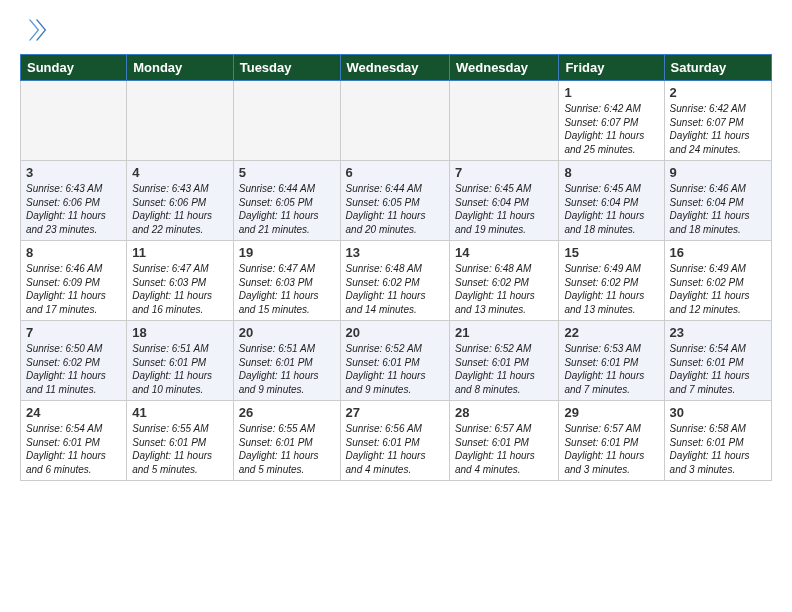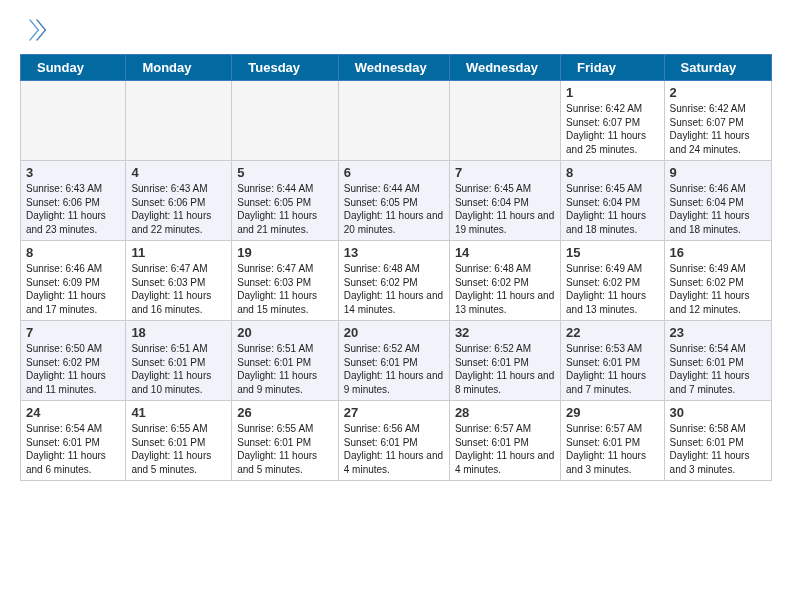--- a/index.html
+++ b/index.html
@@ -42,25 +42,25 @@
     .location {
       font-size: 15px;
       color: #555;
     }
     .calendar {
       width: 100%;
       border-collapse: collapse;
       border: 1px solid #ccc;
     }
     .calendar th {
-      background: #0369a1;
+      background: #14532d;
       color: #fff;
       font-size: 13px;
       font-weight: bold;
-      padding: 5px 16px;
+      padding: 5px 6px;
       text-align: left;
       border: 1px solid #3a7abf;
     }
     .calendar td {
       vertical-align: top;
       border: 1px solid #ccc;
       padding: 4px 5px;
       width: 113px;
       min-height: 80px;
       height: 80px;
@@ -77,20 +77,21 @@
     .day-num {
       font-size: 13px;
       font-weight: bold;
       display: block;
       margin-bottom: 2px;
     }
     .day-info {
       font-size: 10px;
       color: #222;
       line-height: 1.35;
+      font-style: italic;
     }
   </style>
 </head>
 <body>
 
 <div class="page">
   <div class="header">
     <div class="logo">
       <svg class="logo-icon" viewBox="0 0 32 32">
         <rect x="0" y="0" width="32" height="32" fill="none"></rect>
@@ -269,21 +270,21 @@
 and 9 minutes.</div>
           </td>
           <td>
             <span class="day-num">20</span>
             <div class="day-info">Sunrise: 6:52 AM
 Sunset: 6:01 PM
 Daylight: 11 hours
 and 9 minutes.</div>
           </td>
           <td>
-            <span class="day-num">32</span>
+            <span class="day-num">21</span>
             <div class="day-info">Sunrise: 6:52 AM
 Sunset: 6:01 PM
 Daylight: 11 hours
 and 8 minutes.</div>
           </td>
           <td>
             <span class="day-num">22</span>
             <div class="day-info">Sunrise: 6:53 AM
 Sunset: 6:01 PM
 Daylight: 11 hours

